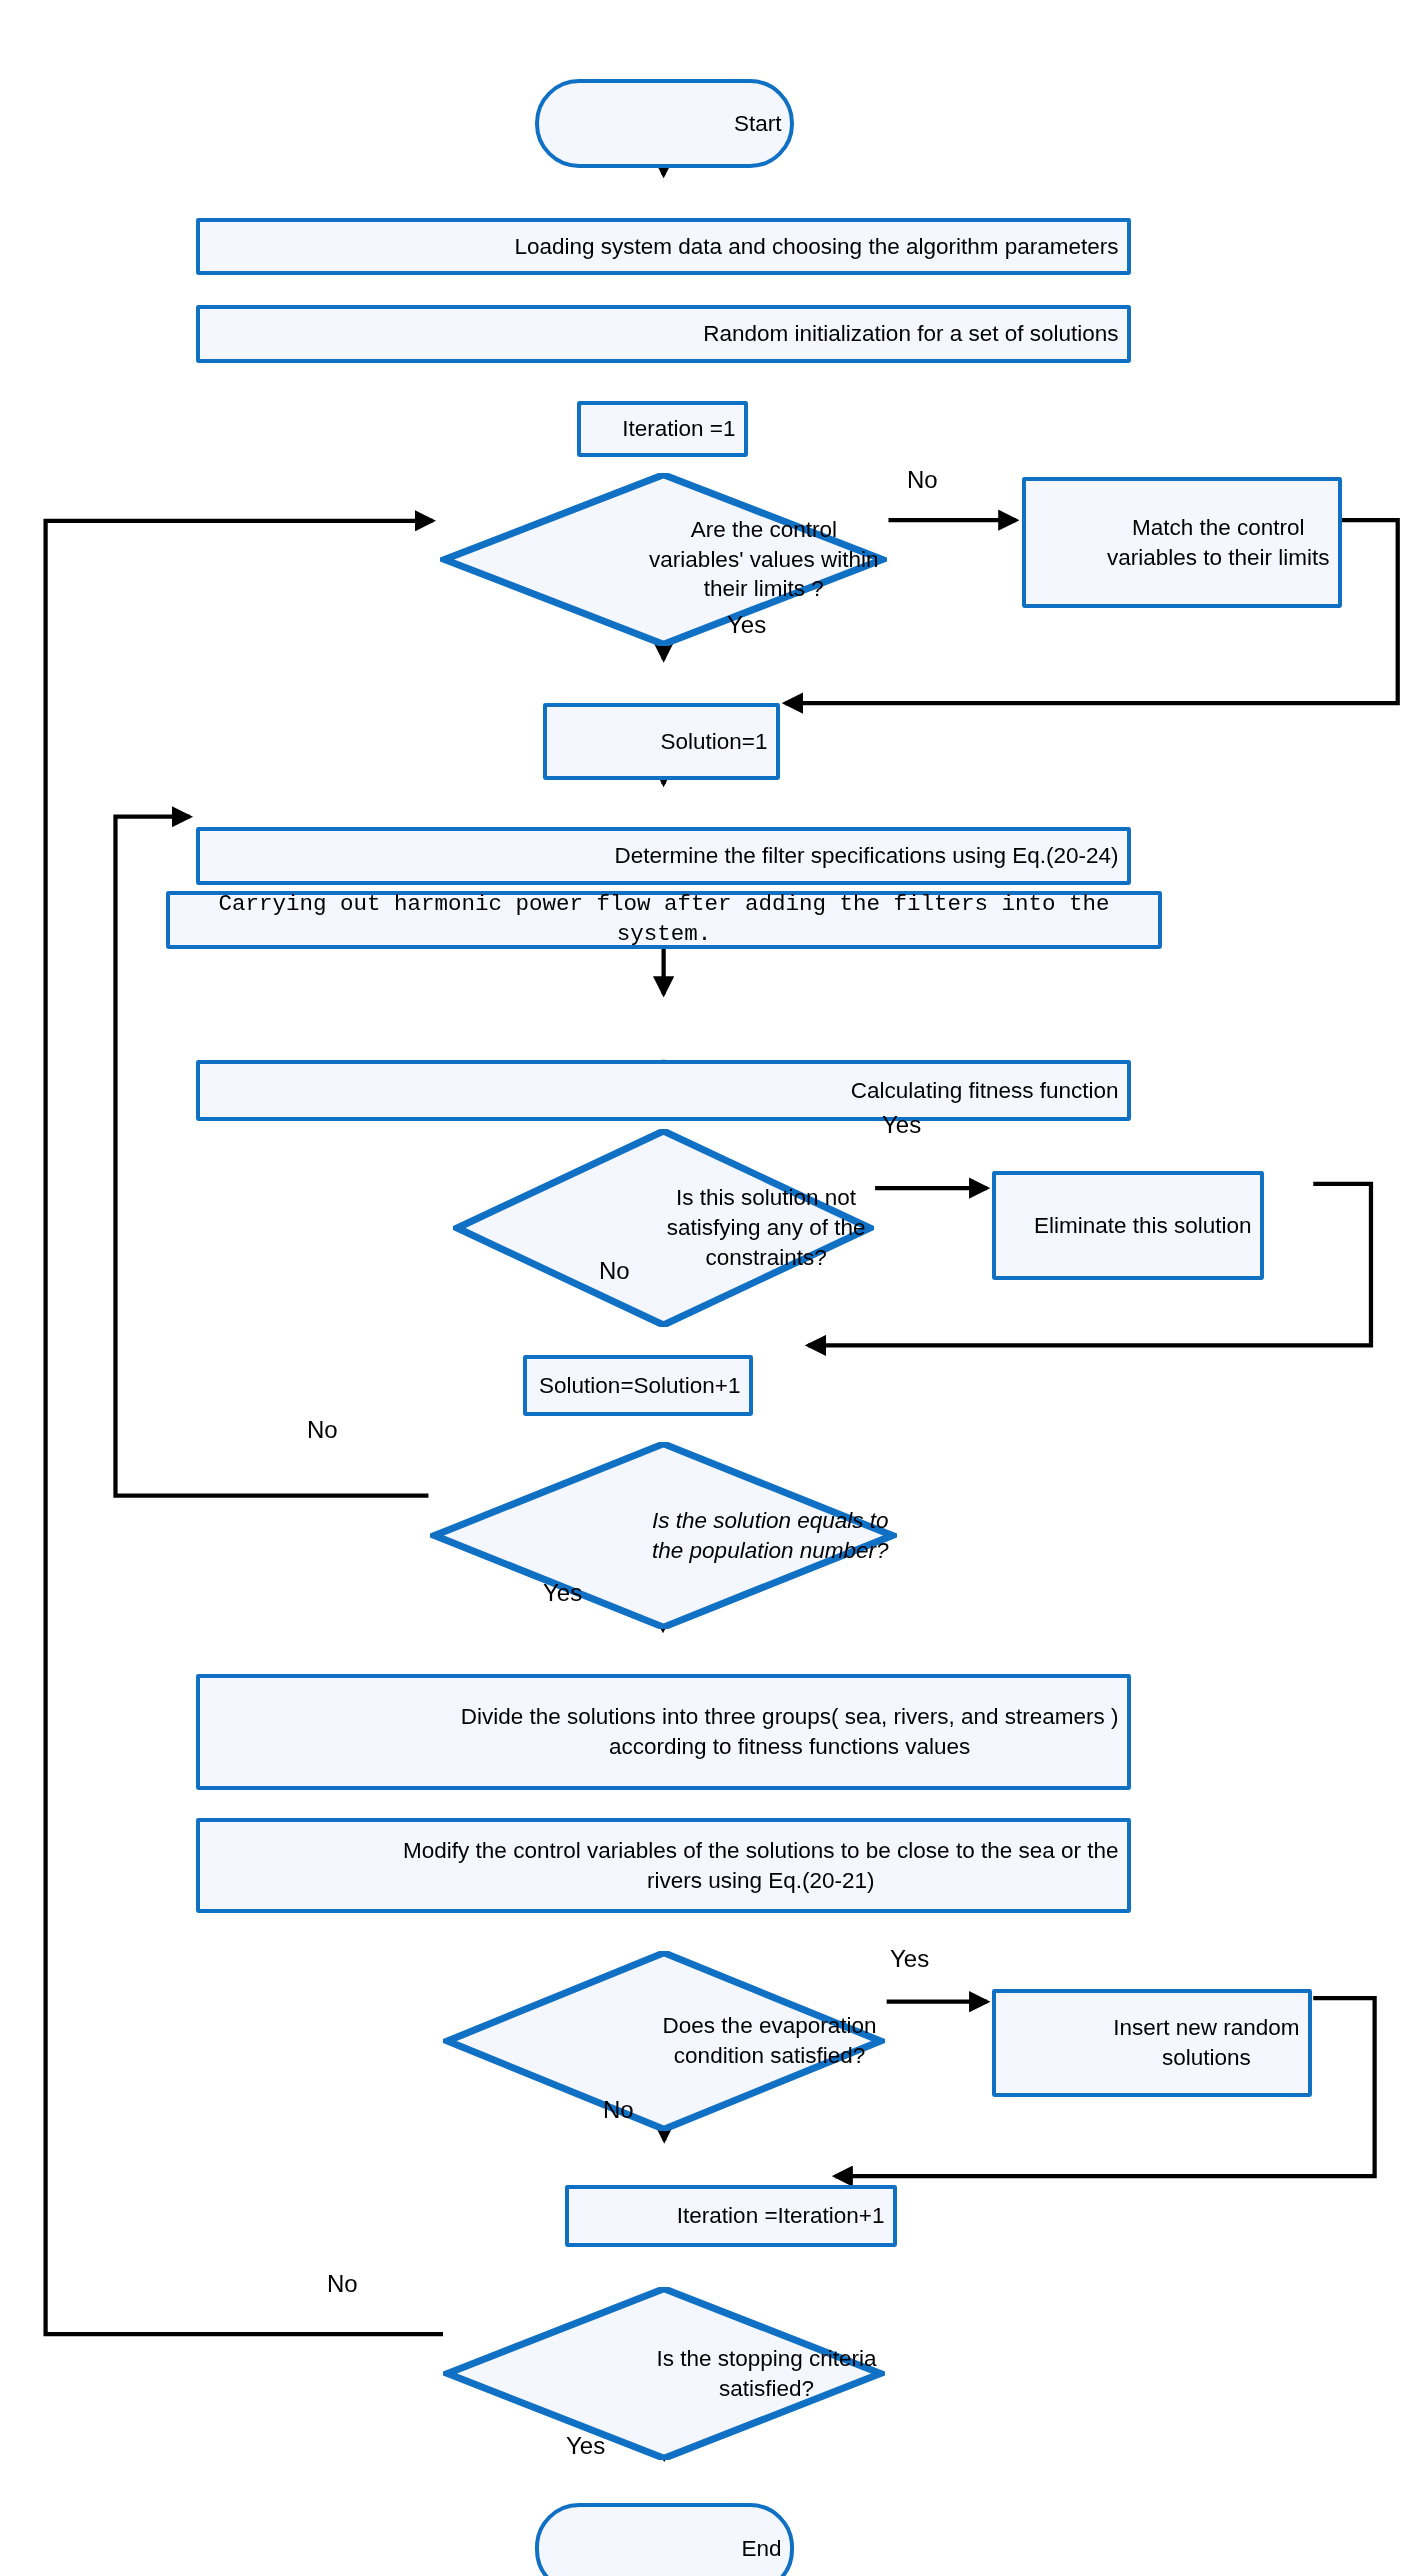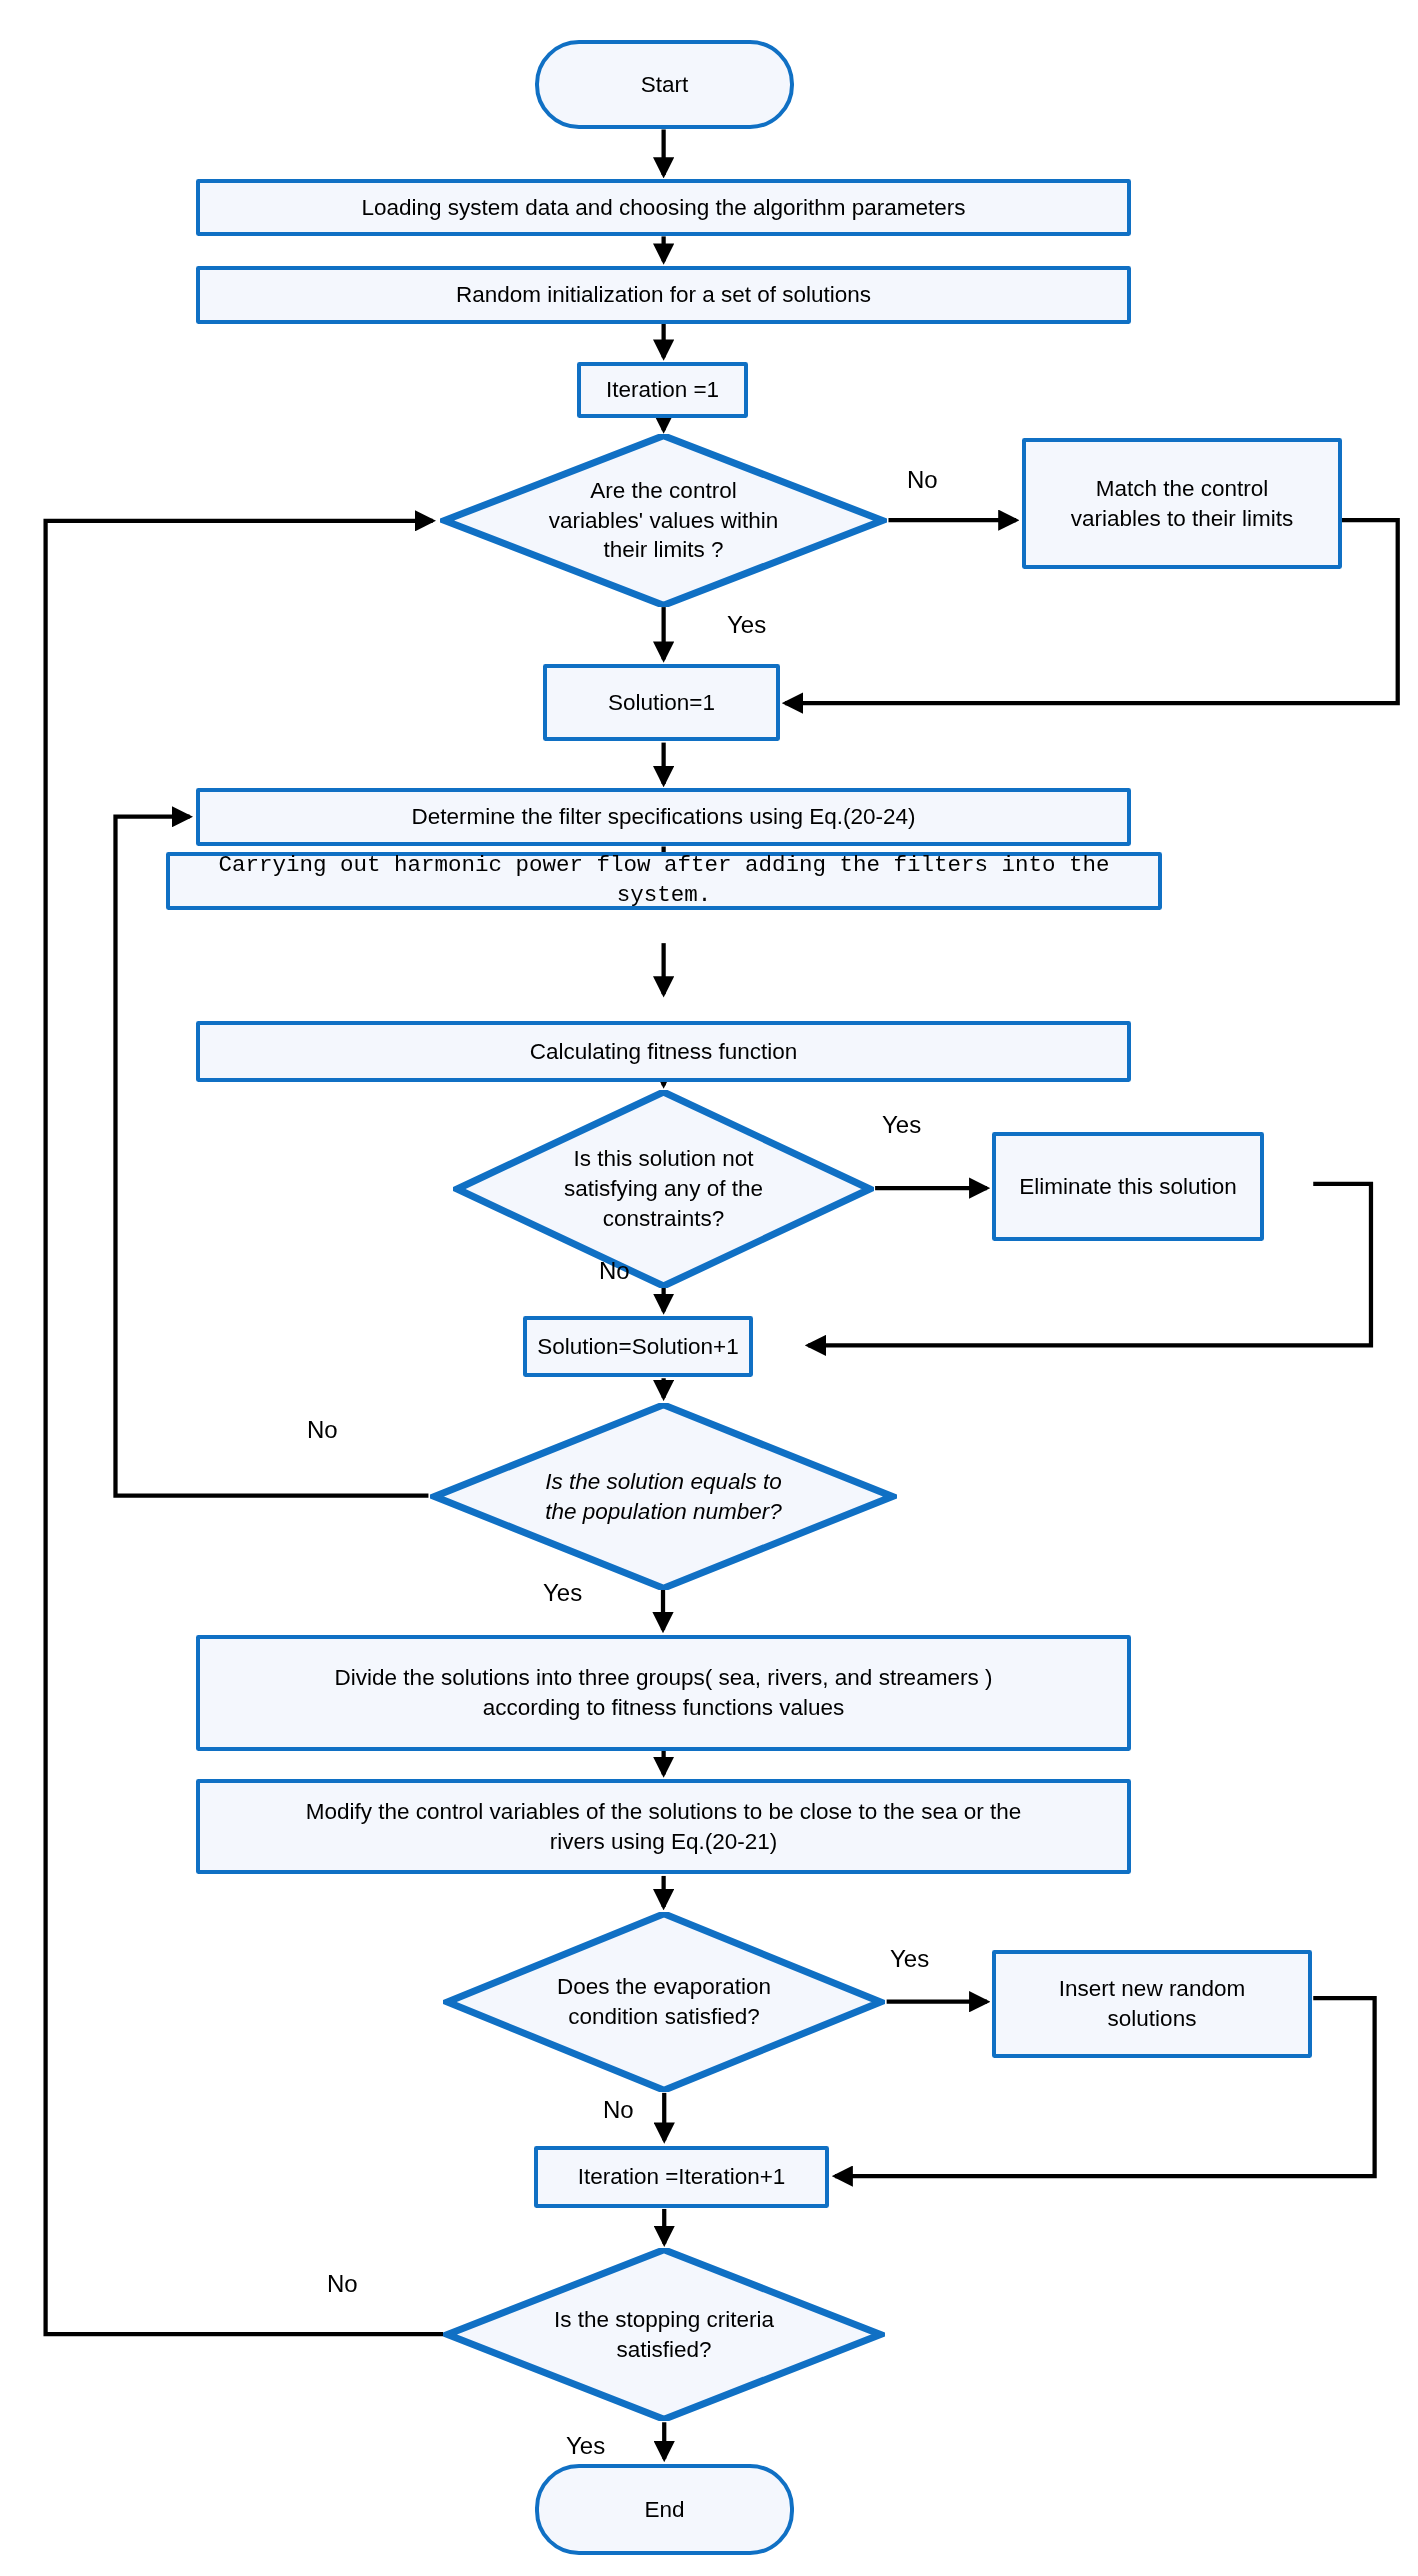--- a/index.html
+++ b/index.html
@@ -11,21 +11,21 @@
   }
   html,body{margin:0;padding:0;background:var(--bg);}
   #canvas{
     position:relative;
     width:1419px;height:2576px;
     background:var(--bg);
     font-family:"Liberation Sans","DejaVu Sans",sans-serif;
     color:var(--text);
   }
   #wires{position:absolute;left:0;top:0;width:100%;height:100%;}
-  .node{position:absolute;box-sizing:border-box;display:flex;align-items:center;justify-content:center;text-align:center;}
+  .node{position:absolute;box-sizing:border-box;display:flex;align-items:center;justify-content:flex-end;text-align:center;margin-top:39px;}
   .proc,.term{
     background:var(--node-fill);
     border:4.9px solid var(--node-border);
   }
   .term{border-radius:44px;}
   .proc{border-radius:2.4px;}
   .node .lbl{
     white-space:pre-line;
     font-size:22.5px;
     line-height:1.32;
@@ -170,21 +170,21 @@
     </svg>
     <div class="lbl">Does the evaporation
 condition satisfied?</div>
   </div>
 
   <div class="node proc" style="left:992px;top:1950px;width:320px;height:108px;">
     <div class="lbl">Insert new random
 solutions</div>
   </div>
 
-  <div class="node proc" style="left:534px;top:2146px;width:295px;height:62px;">
+  <div class="node proc" style="left:565px;top:2146px;width:332px;height:62px;">
     <div class="lbl">Iteration =Iteration+1</div>
   </div>
 
   <div class="node decision" style="left:443px;top:2248px;width:442px;height:173px;">
     <svg class="shape" viewBox="0 0 100 100" preserveAspectRatio="none">
       <polygon points="50,1 99,50 50,99 1,50" fill="#f4f7fd" stroke="#1070c4" stroke-width="7" vector-effect="non-scaling-stroke"></polygon>
     </svg>
     <div class="lbl">Is the stopping criteria
 satisfied?</div>
   </div>

